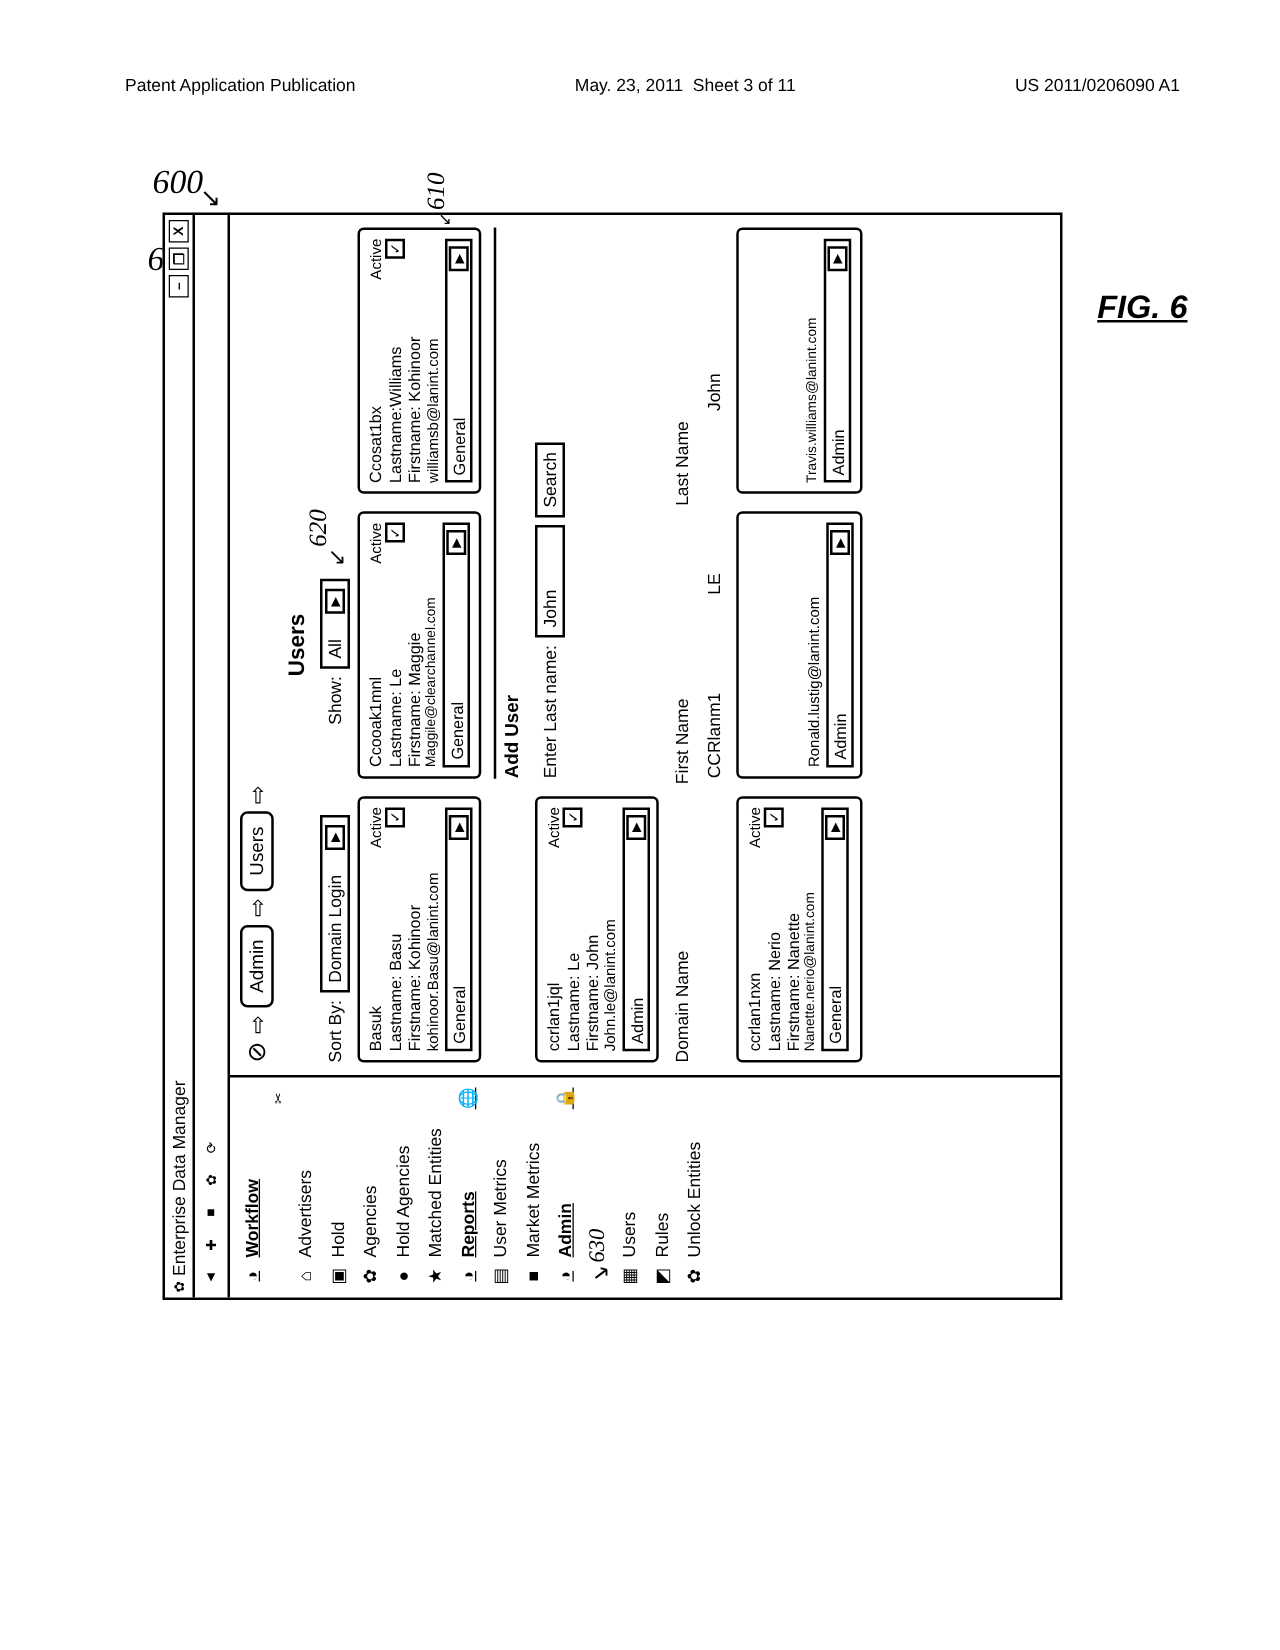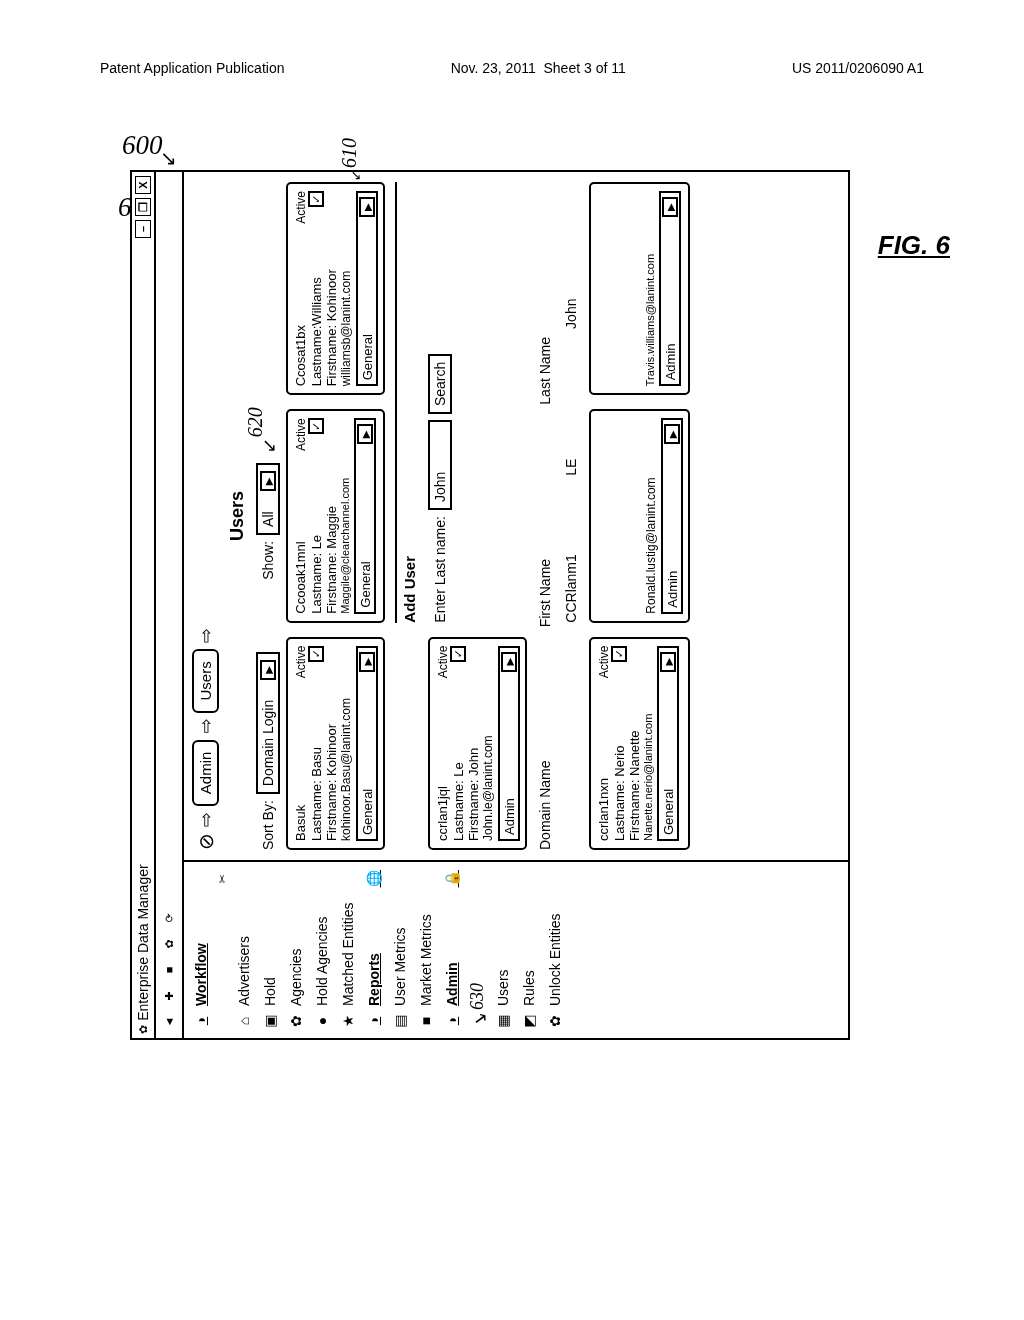--- a/index.html
+++ b/index.html
@@ -7,21 +7,21 @@
     width: 1024px;
     height: 1320px;
     background: #fff;
     font-family: Arial, sans-serif;
     position: relative;
     font-size: 11px;
   }
   .page-header {
     display: flex;
     justify-content: space-between;
-    padding: 60px 100px 10px 100px;
+    padding: 60px 80px 10px 100px;
     font-size: 14px;
     align-items: center;
   }
   .figure-area {
     position: absolute;
     top: 140px;
     left: 130px;
     width: 760px;
     height: 900px;
   }
@@ -191,21 +191,21 @@
     font-size: 26px;
     text-decoration: underline;
   }
 </style>
 </head>
 <body>
 
 <div class="page-header">
   <span>Patent Application Publication</span>
   <span>
-    <span>Nov. 23, 2011</span>&nbsp;&nbsp;<span>Sheet 3 of 11</span>
+    <span>May. 23, 2011</span>&nbsp;&nbsp;<span>Sheet 3 of 11</span>
   </span>
   <span>US 2011/0206090 A1</span>
 </div>
 
 <div class="figure-area">
 
   <div class="callout-label" style="top:-10px; left:-8px;">600</div>
   <span style="position:absolute; top:6px; left:30px; font-size:20px;">↘</span>
 
   <div class="callout-label" style="top:52px; left:-12px;">640</div>

